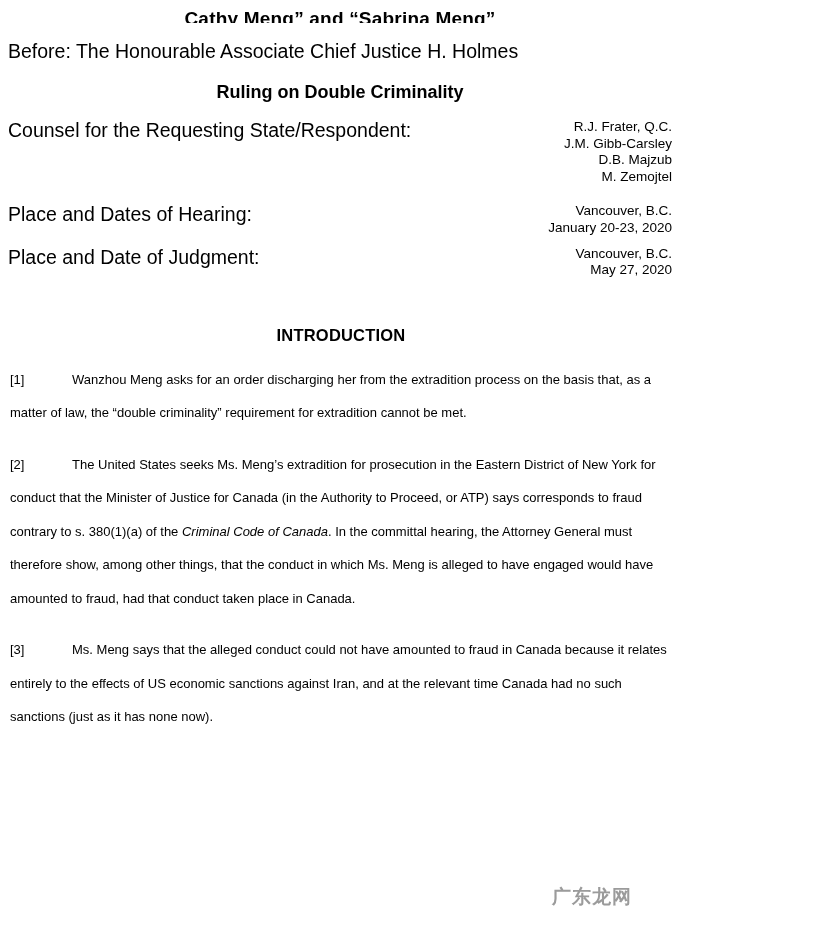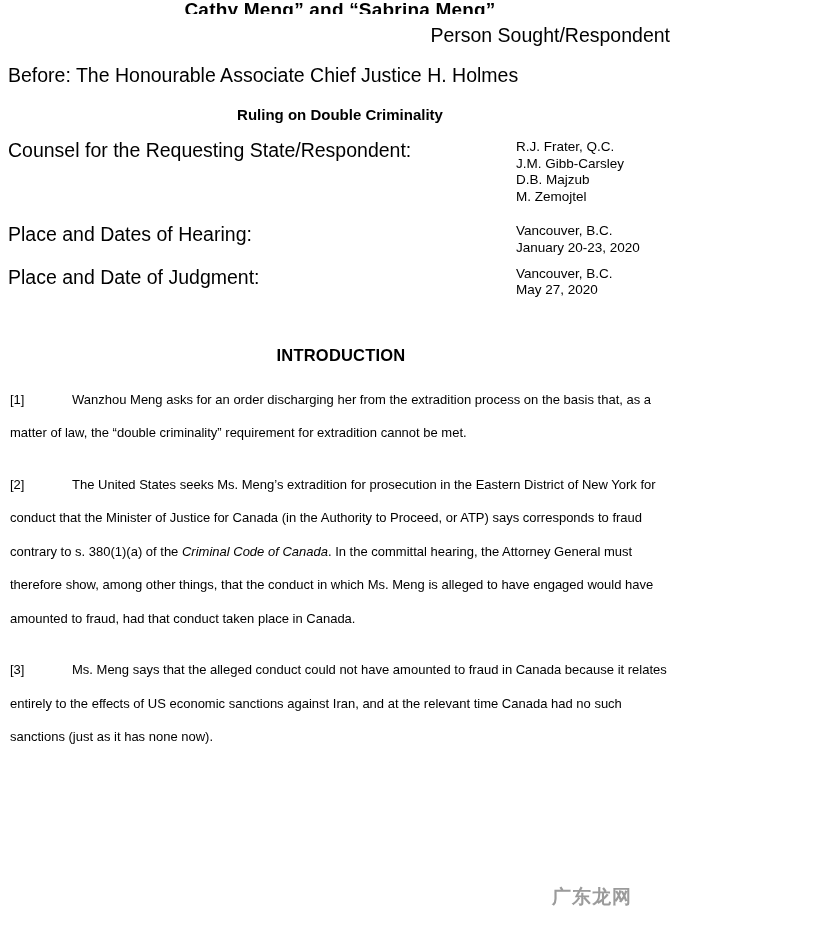--- a/index.html
+++ b/index.html
@@ -12,21 +12,21 @@
     height: 940px;
     font-family: "Liberation Sans", sans-serif;
     color: #000000;
     overflow: hidden;
     position: relative;
   }
   .page {
     position: relative;
     width: 680px;
     height: 940px;
-    padding: 0 8px 0 8px;
+    padding: 9px 8px 0 8px;
     box-sizing: border-box;
   }
 
   
   .caption-names {
     text-align: center;
     font-weight: bold;
     font-size: 19px;
     letter-spacing: 0.2px;
     margin: 0;
@@ -41,41 +41,42 @@
     margin-top: 10px;
     padding-right: 2px;
   }
   .before-line {
     font-size: 19.5px;
     margin-top: 17px;
   }
   .ruling-title {
     text-align: center;
     font-weight: bold;
-    font-size: 15px;
+    font-size: 18px;
     margin-top: 19px;
   }
 
   
   .info-table {
     width: 100%;
     border-collapse: collapse;
     margin-top: 16px;
   }
   .info-table td {
     vertical-align: top;
     padding: 0;
   }
   .info-label {
     font-size: 19.5px;
     padding-left: 5px;
     white-space: nowrap;
   }
   .info-value {
     font-size: 13.5px;
+    text-align: right;
     line-height: 16.6px;
     padding-right: 5px;
   }
   .row-gap-md { height: 9px; }
 
   
   .section-heading {
     font-weight: bold;
     font-size: 16.5px;
     margin-top: 47px;
@@ -111,21 +112,20 @@
     text-align: center;
   }
 </style>
 </head>
 <body>
 
 <div class="page">
 
   <div class="caption-names">Cathy Meng” and “Sabrina Meng”</div>
 
-  <div class="party-role">Person Sought/Respondent</div>
 
   <div class="before-line">Before:  The Honourable Associate Chief Justice H. Holmes</div>
 
   <div class="ruling-title">Ruling on Double Criminality</div>
 
   <table class="info-table">
     <tbody>
       <tr>
         <td class="info-label">Counsel for the Requesting State/Respondent:</td>
         <td class="info-value">

